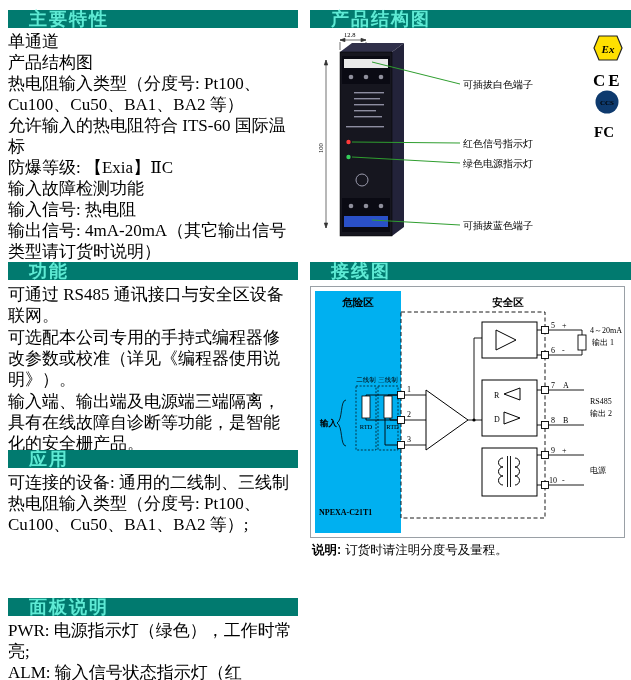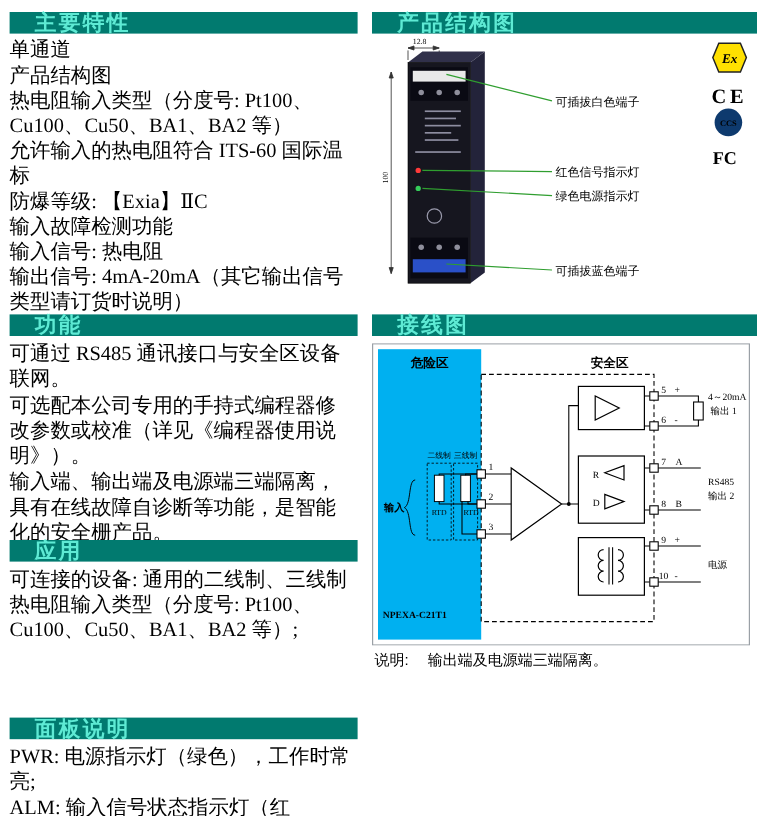--- a/index.html
+++ b/index.html
@@ -19,21 +19,21 @@
   .hr { left:310px; width:371px; }
 
   .tblock { position:absolute; left:8px; width:284px; font-size:17px; line-height:21px; }
   .tblock p { margin:0; }
   .gap p { margin-bottom:1px; }
   .indent { margin-left:64px; }
   .plabel { font-weight:normal; }
 
   .figwrap { position:absolute; left:310px; }
   .note { position:absolute; left:312px; top:542px; font-size:12.5px; width:315px; }
-  .note b { font-family:"Liberation Sans","DejaVu Sans",sans-serif; font-weight:normal; margin-right:16px; }
+  .note b { font-family:"Liberation Sans","DejaVu Sans",sans-serif; font-weight:bold; margin-right:4px; }
 
   svg text { font-family:"Liberation Serif","DejaVu Serif",serif; fill:#000; }
   .zone { font-size:10.5px; font-weight:bold; font-family:"Liberation Sans","DejaVu Sans",sans-serif; }
   .callout { font-size:10px; }
   .small { font-size:8px; }
   .mid { font-size:8.5px; font-weight:bold; }
   .tiny { font-size:6.5px; }
   .dimtxt { font-size:6.5px; }
   .comp { fill:#ffffff; stroke:#000; stroke-width:1; }
   .term { fill:#ffffff; stroke:#000; stroke-width:0.9; }
@@ -261,16 +261,16 @@
       <g>
         <path class="wire" d="M238.5,169 H274 M238.5,199 H274"></path>
         <text x="280" y="187" class="small">电源</text>
       </g>
 
       <text x="9" y="229" class="small" fill="#fff" font-weight="bold">NPEXA-C21T1</text>
     </svg>
   </div>
 
   <div class="note">
-    <b>说明:</b><span>输出端及电源端三端隔离。</span>
+    <b>说明:</b><span>订货时请注明分度号及量程。</span>
   </div>
 
 </div>
 
 </body></html>

